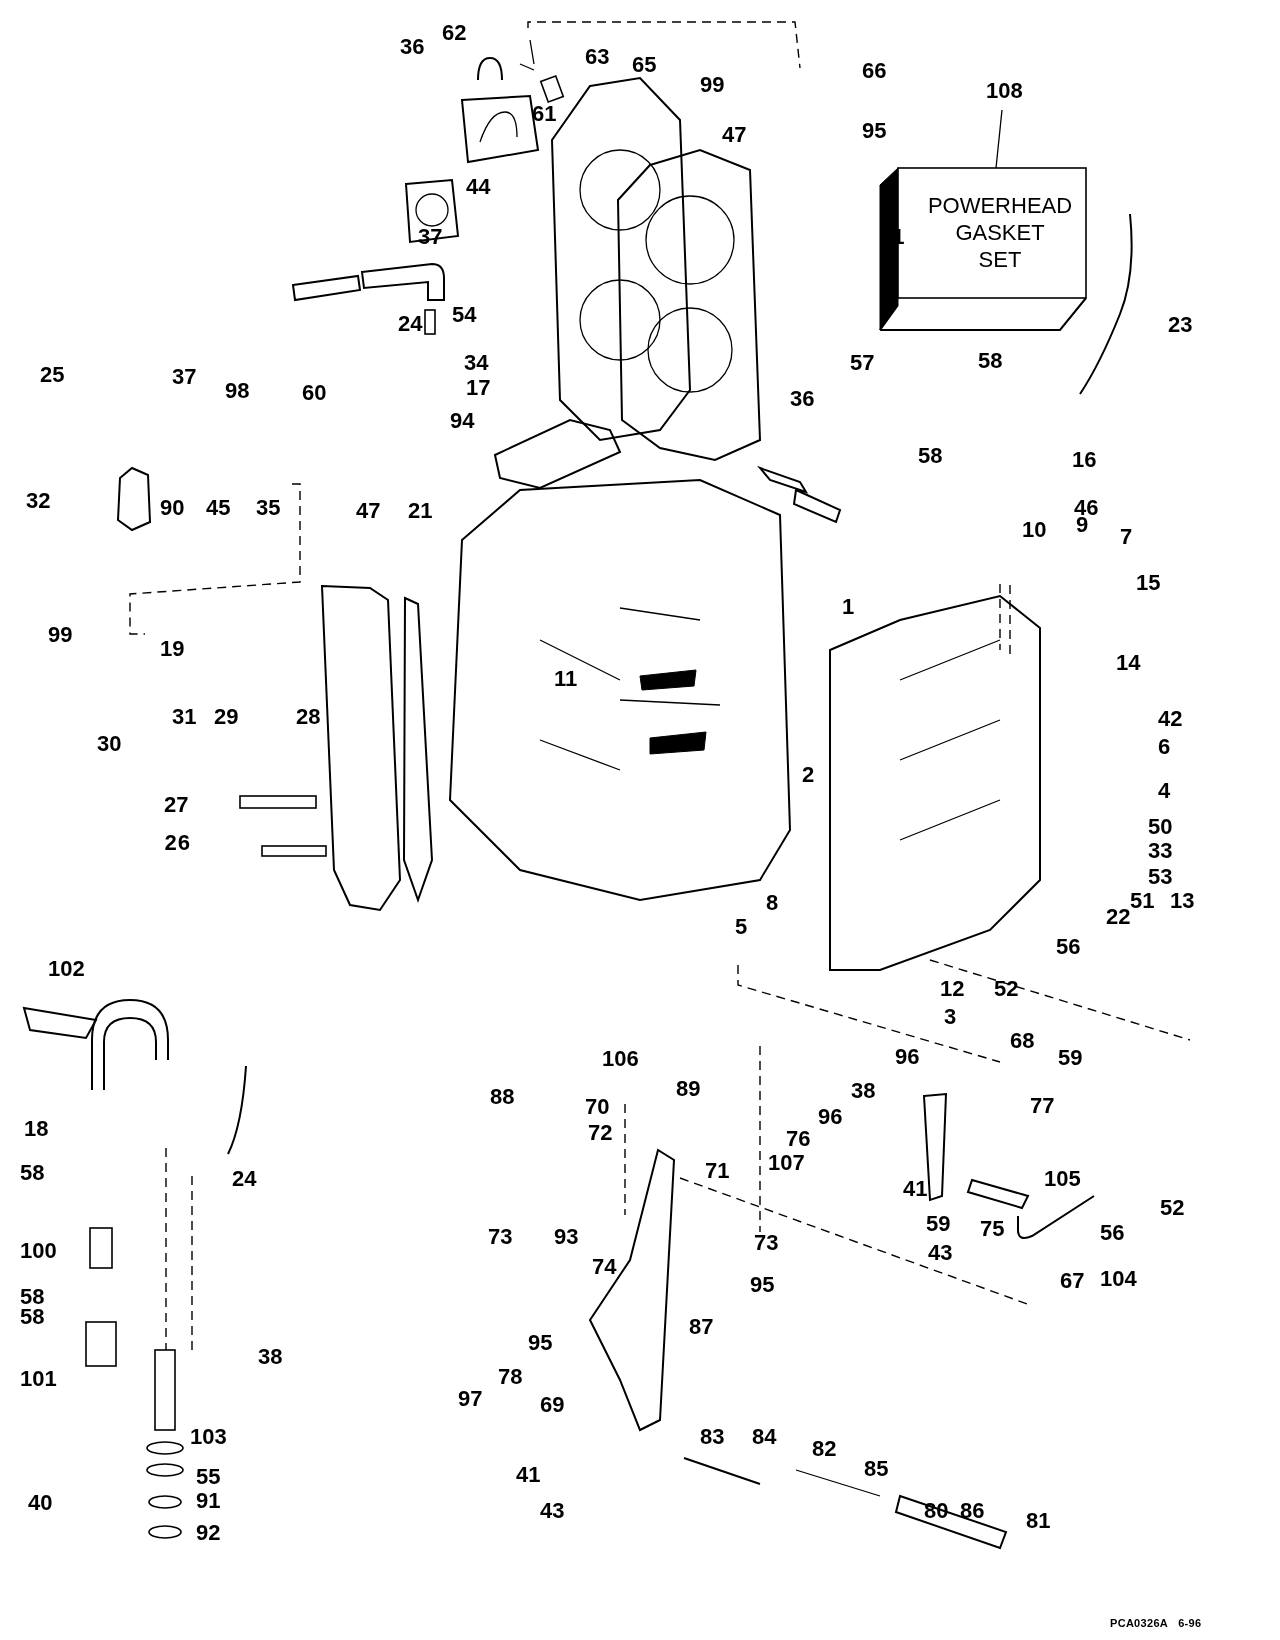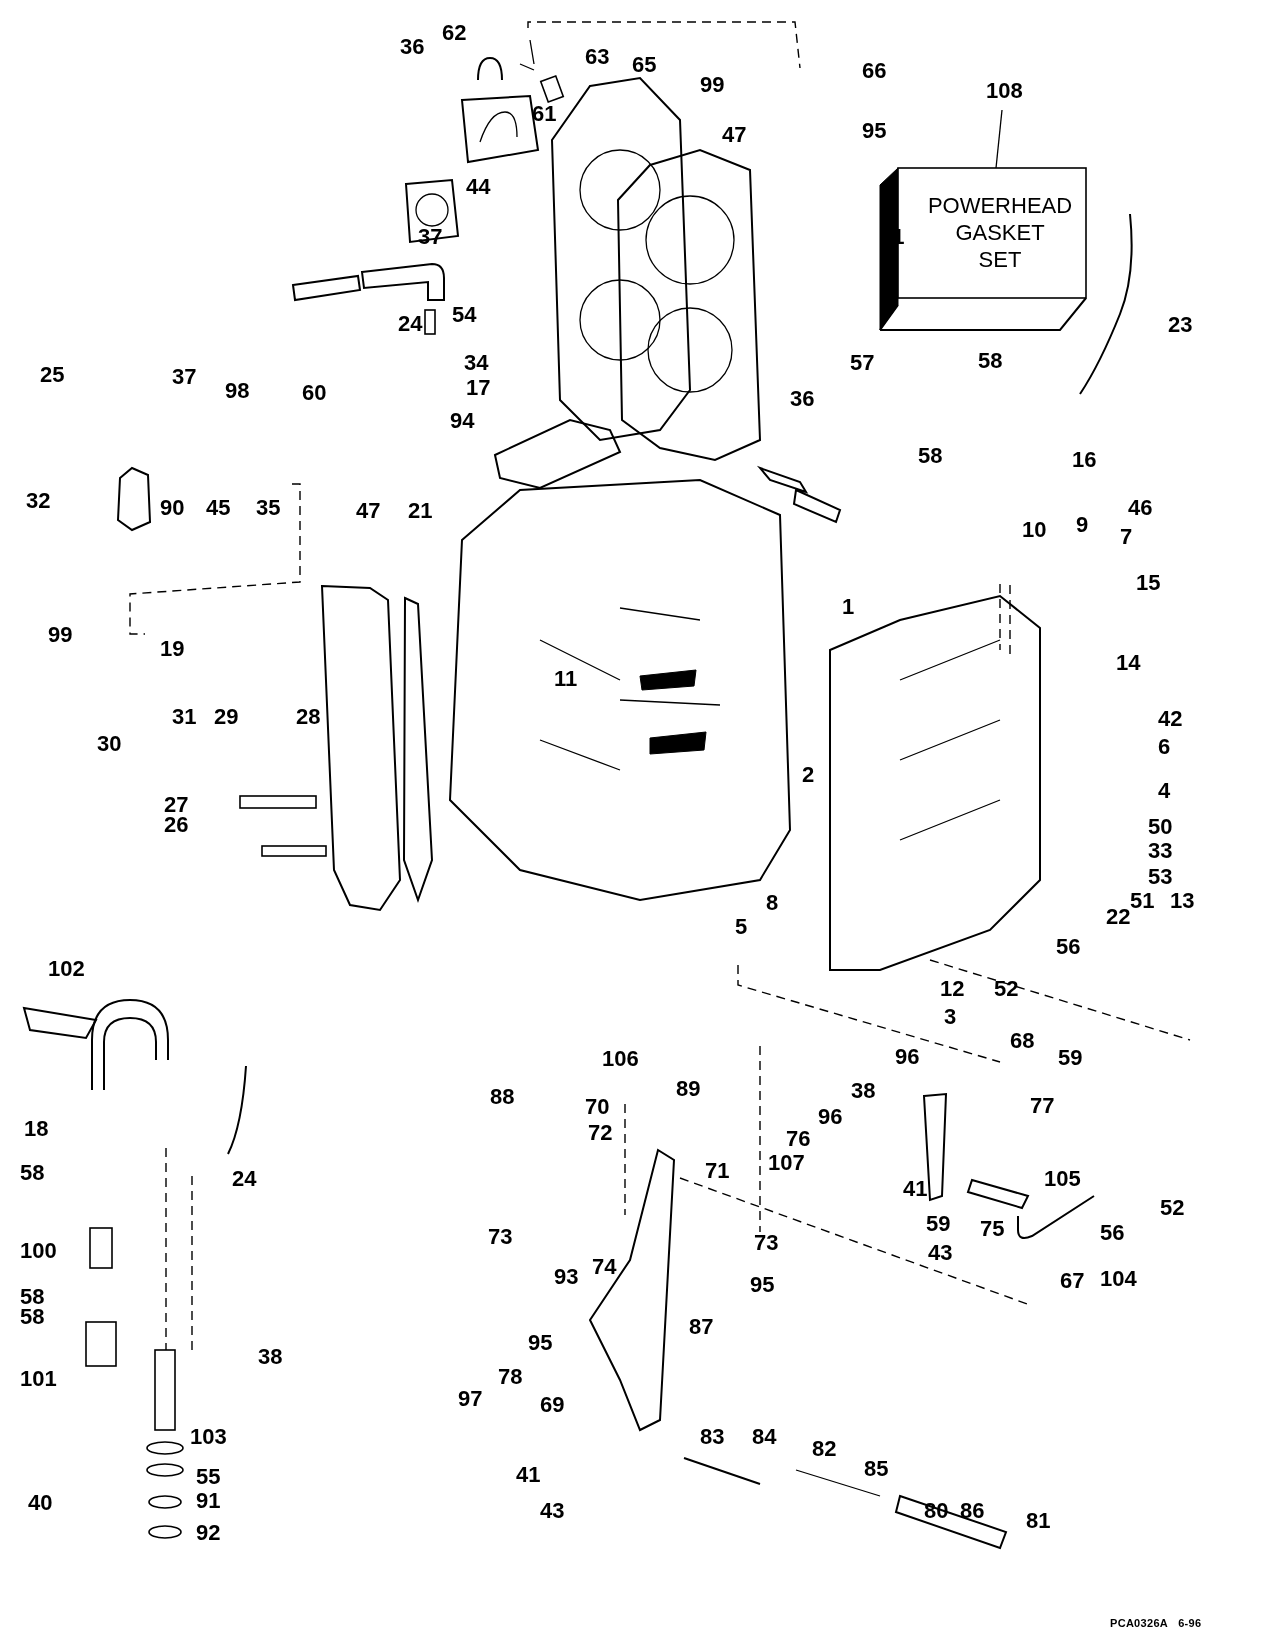--- a/index.html
+++ b/index.html
@@ -133,21 +133,21 @@
     <div class="callout" style="left: 850px; top: 352px;">57</div>
     <div class="callout" style="left: 40px; top: 364px;">25</div>
     <div class="callout" style="left: 172px; top: 366px;">37</div>
     <div class="callout" style="left: 225px; top: 380px;">98</div>
     <div class="callout" style="left: 302px; top: 382px;">60</div>
     <div class="callout" style="left: 450px; top: 410px;">94</div>
     <div class="callout" style="left: 790px; top: 388px;">36</div>
     <div class="callout" style="left: 26px; top: 490px;">32</div>
     <div class="callout" style="left: 918px; top: 445px;">58</div>
     <div class="callout" style="left: 1072px; top: 437px; margin-top: 12px;">16</div>
-    <div class="callout" style="left: 1128px; top: 497px;">46</div>
+    <div class="callout" style="left: 1074px; top: 497px;">46</div>
     <div class="callout" style="left: 356px; top: 500px;">47</div>
     <div class="callout" style="left: 408px; top: 500px;">21</div>
     <div class="callout" style="left: 160px; top: 497px;">90</div>
     <div class="callout" style="left: 206px; top: 497px;">45</div>
     <div class="callout" style="left: 256px; top: 497px;">35</div>
     <div class="callout" style="left: 1022px; top: 519px;">10</div>
     <div class="callout" style="left: 1076px; top: 514px;">9</div>
     <div class="callout" style="left: 1120px; top: 526px;">7</div>
     <div class="callout" style="left: 1136px; top: 572px;">15</div>
     <div class="callout" style="left: 48px; top: 624px;">99</div>
@@ -157,21 +157,21 @@
     <div class="callout" style="left: 296px; top: 706px;">28</div>
     <div class="callout" style="left: 1116px; top: 652px;">14</div>
     <div class="callout" style="left: 842px; top: 596px;">1</div>
     <div class="callout" style="left: 97px; top: 733px;">30</div>
     <div class="callout" style="left: 554px; top: 668px;">11</div>
     <div class="callout" style="left: 1158px; top: 708px;">42</div>
     <div class="callout" style="left: 1158px; top: 736px;">6</div>
     <div class="callout" style="left: 802px; top: 764px;">2</div>
     <div class="callout" style="left: 164px; top: 794px;">27</div>
     <div class="callout" style="left: 1158px; top: 780px;">4</div>
-    <div class="callout" style="left: 164px; top: 814px;">26</div>
+    <div class="callout" style="left: 164px; top: 834px; font-family: Liberation Mono, monospace;">26</div>
     <div class="callout" style="left: 1148px; top: 816px;">50</div>
     <div class="callout" style="left: 1148px; top: 840px;">33</div>
     <div class="callout" style="left: 1148px; top: 866px;">53</div>
     <div class="callout" style="left: 1130px; top: 890px;">51</div>
     <div class="callout" style="left: 766px; top: 892px;">8</div>
     <div class="callout" style="left: 1106px; top: 906px;">22</div>
     <div class="callout" style="left: 1170px; top: 890px;">13</div>
     <div class="callout" style="left: 735px; top: 916px;">5</div>
     <div class="callout" style="left: 1056px; top: 936px;">56</div>
     <div class="callout" style="left: 994px; top: 978px;">52</div>
@@ -195,21 +195,21 @@
     <div class="callout" style="left: 786px; top: 1128px;">76</div>
     <div class="callout" style="left: 768px; top: 1152px;">107</div>
     <div class="callout" style="left: 1044px; top: 1168px;">105</div>
     <div class="callout" style="left: 705px; top: 1160px;">71</div>
     <div class="callout" style="left: 903px; top: 1178px;">41</div>
     <div class="callout" style="left: 926px; top: 1213px;">59</div>
     <div class="callout" style="left: 980px; top: 1218px;">75</div>
     <div class="callout" style="left: 1160px; top: 1197px;">52</div>
     <div class="callout" style="left: 1100px; top: 1222px;">56</div>
     <div class="callout" style="left: 488px; top: 1226px;">73</div>
-    <div class="callout" style="left: 554px; top: 1226px; margin-top: 40px;">93</div>
+    <div class="callout" style="left: 554px; top: 1226px;">93</div>
     <div class="callout" style="left: 592px; top: 1256px;">74</div>
     <div class="callout" style="left: 754px; top: 1232px;">73</div>
     <div class="callout" style="left: 928px; top: 1242px;">43</div>
     <div class="callout" style="left: 20px; top: 1286px;">58</div>
     <div class="callout" style="left: 20px; top: 1240px;">100</div>
     <div class="callout" style="left: 750px; top: 1274px;">95</div>
     <div class="callout" style="left: 1060px; top: 1270px;">67</div>
     <div class="callout" style="left: 1100px; top: 1268px;">104</div>
     <div class="callout" style="left: 20px; top: 1306px;">58</div>
     <div class="callout" style="left: 258px; top: 1346px;">38</div>

